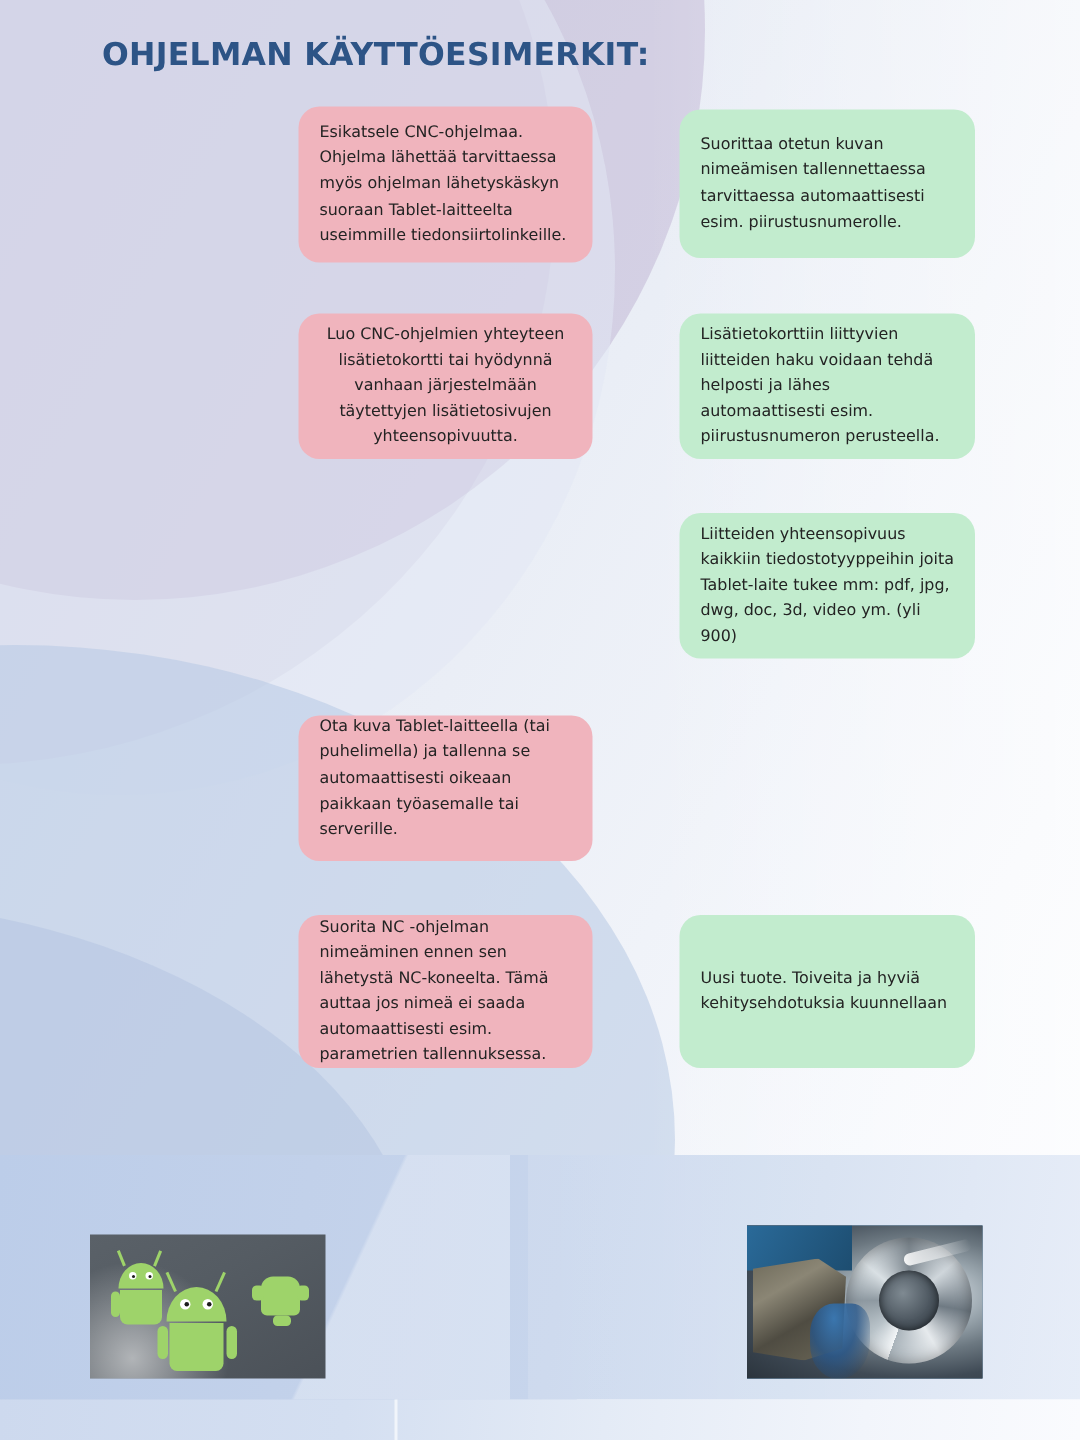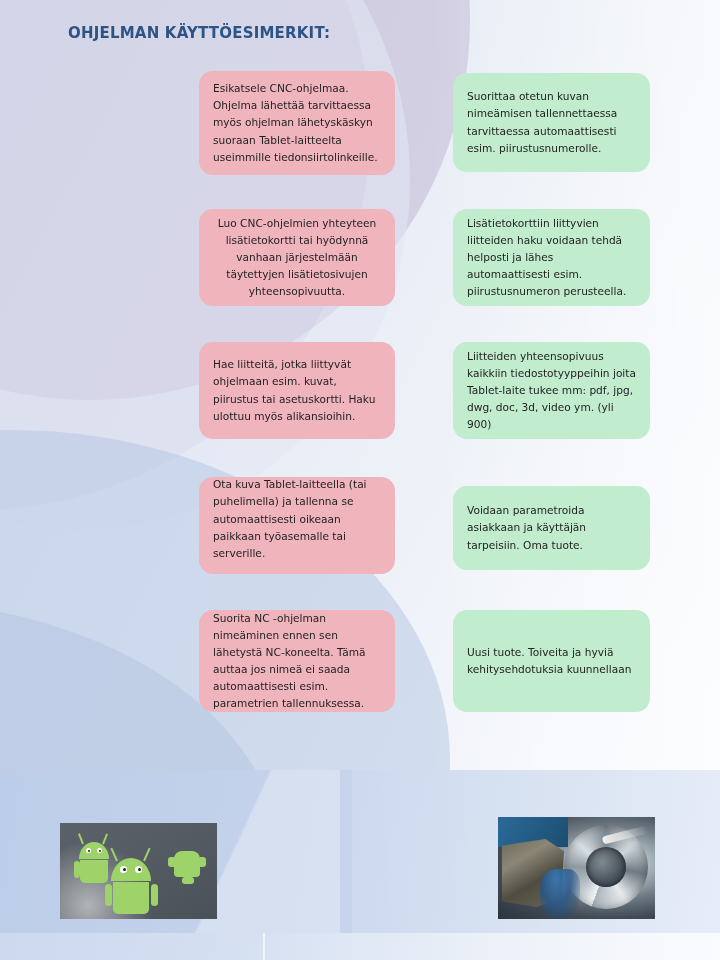--- a/index.html
+++ b/index.html
@@ -92,21 +92,21 @@
   #bottom-strip-seam {
     position:absolute; left:263px; top:933px; width:2px; height:27px;
     background:rgba(255,255,255,0.65);
   }
 
   
   #title {
     position:absolute; left:68px; top:24px;
     font-family:"DejaVu Sans", sans-serif;
     font-weight:bold;
-    font-size:15px;
+    font-size:21px;
     letter-spacing:0.2px;
     color:#2d5486;
     white-space:nowrap;
   }
 
   
   .card {
     position:absolute;
     border-radius:14px;
     padding:12px 14px;
@@ -207,41 +207,35 @@
   <div class="bg-shape" id="shape-light-column"></div>
 
   <div id="title">OHJELMAN KÄYTTÖESIMERKIT:</div>
 
   <div class="card pink" id="card-pink-1">
     <span class="card-text">Esikatsele  CNC-ohjelmaa. Ohjelma lähettää tarvittaessa myös ohjelman lähetyskäskyn suoraan Tablet-laitteelta useimmille tiedonsiirtolinkeille.</span>
   </div>
   <div class="card pink" id="card-pink-2">
     <span class="card-text">Luo  CNC-ohjelmien yhteyteen lisätietokortti tai hyödynnä vanhaan järjestelmään täytettyjen  lisätietosivujen yhteensopivuutta.</span>
   </div>
-  <div class="card pink" id="card-pink-3">
-    <span class="card-text">Hae liitteitä, jotka liittyvät ohjelmaan esim. kuvat, piirustus tai asetuskortti. Haku ulottuu myös alikansioihin.</span>
-  </div>
   <div class="card pink" id="card-pink-4">
     <span class="card-text">Ota kuva Tablet-laitteella (tai puhelimella) ja tallenna  se automaattisesti oikeaan paikkaan työasemalle tai serverille.</span>
   </div>
   <div class="card pink" id="card-pink-5">
     <span class="card-text">Suorita NC -ohjelman nimeäminen ennen  sen lähetystä NC-koneelta. Tämä auttaa jos nimeä ei saada automaattisesti esim. parametrien tallennuksessa.</span>
   </div>
 
   <div class="card green" id="card-green-1">
     <span class="card-text">Suorittaa  otetun kuvan nimeämisen tallennettaessa tarvittaessa automaattisesti esim. piirustusnumerolle.</span>
   </div>
   <div class="card green" id="card-green-2">
     <span class="card-text">Lisätietokorttiin liittyvien liitteiden haku voidaan tehdä helposti ja lähes automaattisesti esim. piirustusnumeron perusteella.</span>
   </div>
   <div class="card green" id="card-green-3">
     <span class="card-text">Liitteiden yhteensopivuus kaikkiin tiedostotyyppeihin joita Tablet-laite tukee  mm:  pdf, jpg, dwg, doc, 3d, video ym. (yli 900)</span>
-  </div>
-  <div class="card green" id="card-green-4">
-    <span class="card-text">Voidaan parametroida asiakkaan ja käyttäjän tarpeisiin. Oma tuote.</span>
   </div>
   <div class="card green" id="card-green-5">
     <span class="card-text">Uusi tuote.  Toiveita ja hyviä kehitysehdotuksia kuunnellaan</span>
   </div>
 
   <div id="bottom-band"></div>
   <div id="bottom-band-wedge"></div>
   <div id="bottom-band-diag"></div>
   <div id="bottom-strip"></div>
   <div id="bottom-strip-seam"></div>

